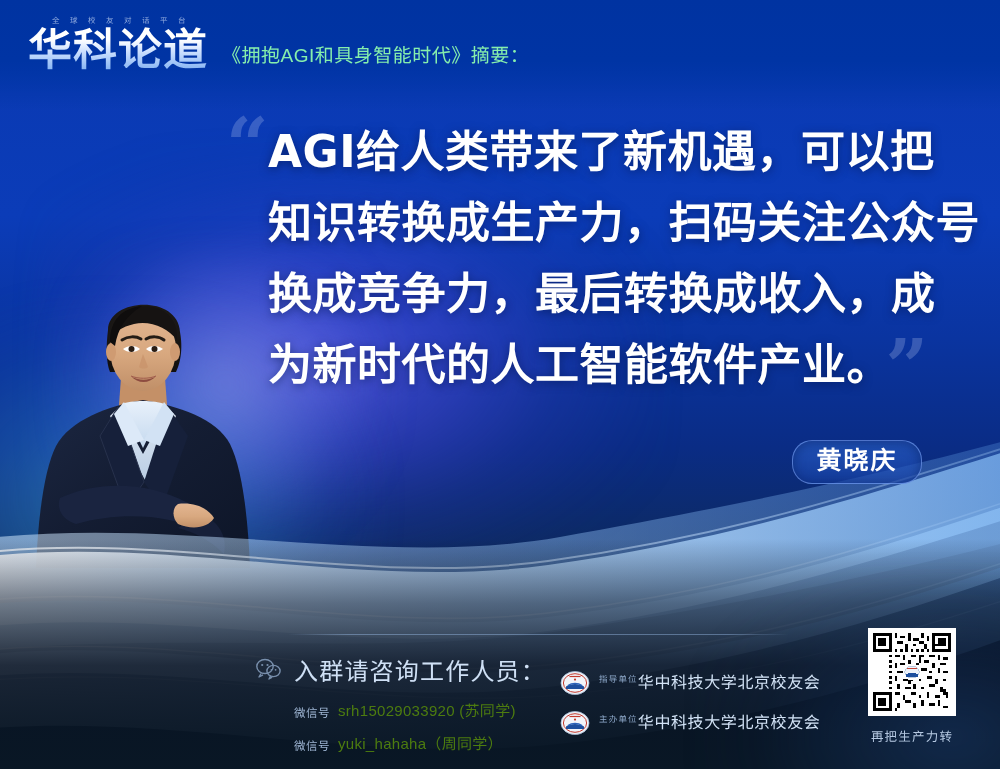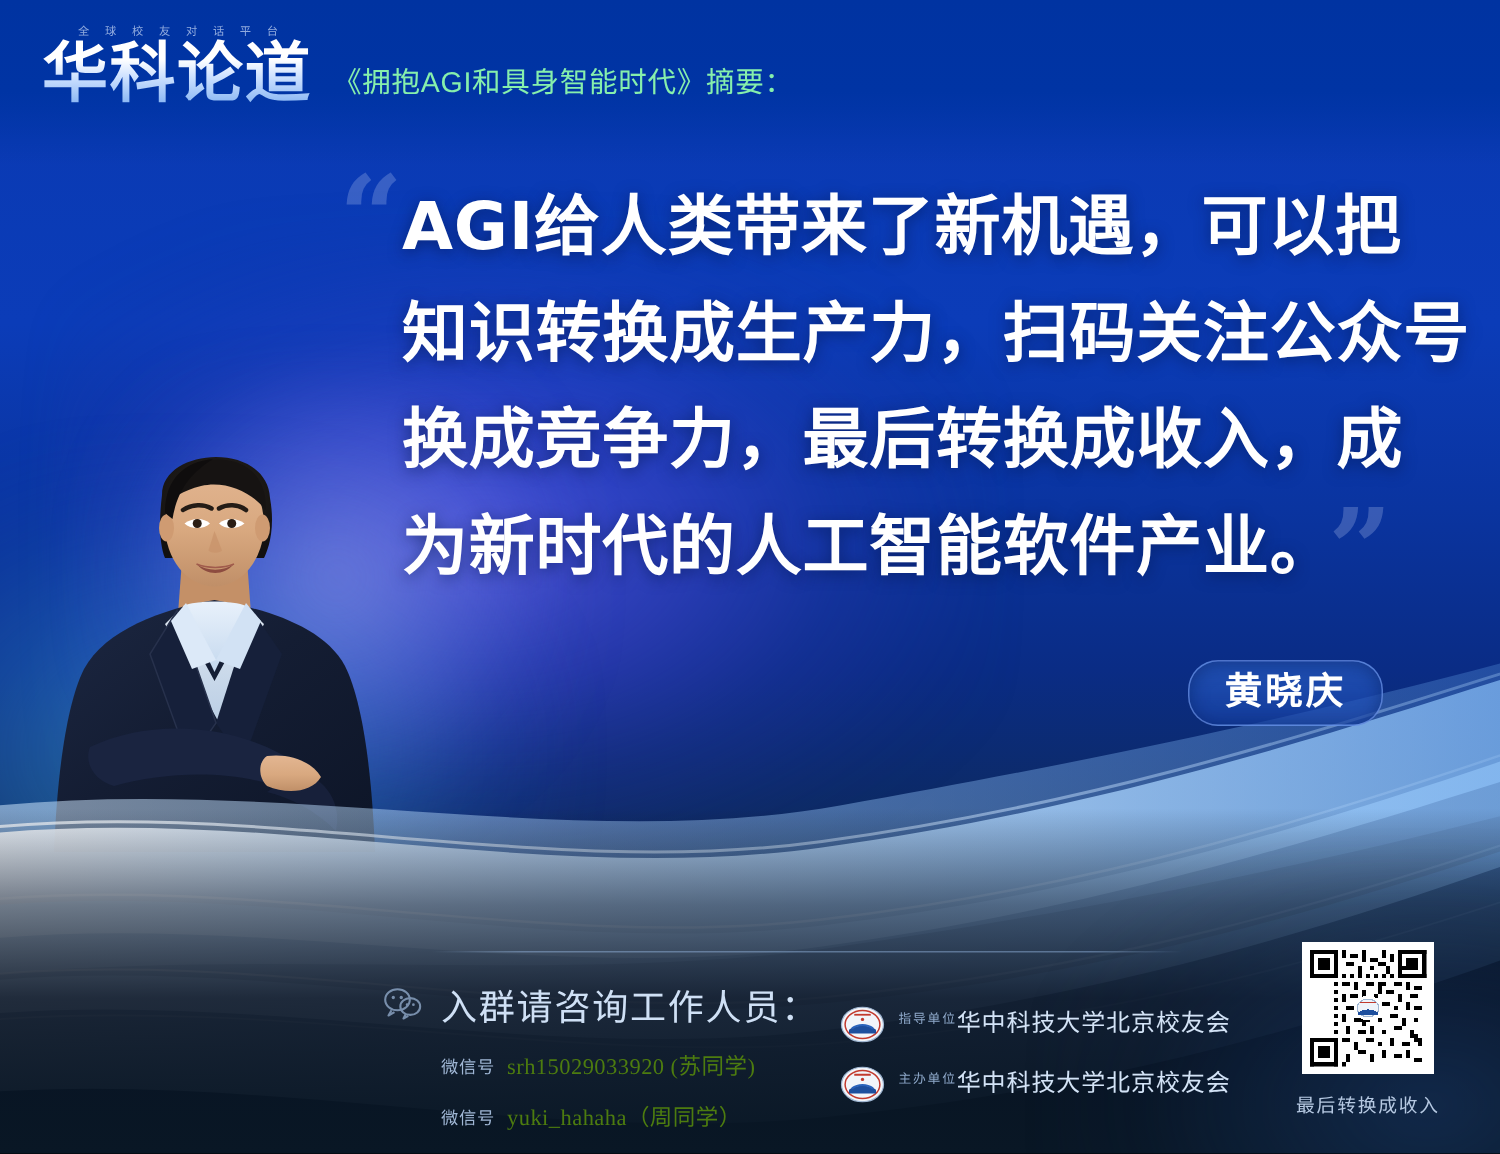--- a/index.html
+++ b/index.html
@@ -250,25 +250,24 @@
   .wechat-icon { margin-top: 6px; opacity: .8; }
   .contact-title {
     font-size: 24px;
     color: #cfe0f5;
     letter-spacing: 1.2px;
     margin-bottom: 12px;
     white-space: nowrap;
   }
   .contact-row {
     display: flex;
-    align-items: center;
+    align-items: flex-end;
     gap: 8px;
     margin-bottom: 12px;
     white-space: nowrap;
-    font-family: Liberation Serif, serif;
   }
   .contact-label {
     font-size: 11.5px;
     color: #9fb6d4;
     letter-spacing: .5px;
   }
   .contact-value {
     font-size: 15px;
     color: #4d7c0f;
     letter-spacing: .3px;
@@ -655,16 +654,16 @@
           <rect x="26" y="21" width="1" height="2"></rect>
             <rect x="13" y="17" width="1" height="2"></rect>
         </g>
 
         <circle cx="14.5" cy="14.5" r="3.1" fill="#fff"></circle>
         <ellipse cx="14.5" cy="14.5" rx="2.7" ry="2.2" fill="#eef3fa" stroke="#9fb6d2" stroke-width="0.25"></ellipse>
         <path d="M12.1 15.6 C 13 14.6, 16 14.6, 16.9 15.6 L 16.9 16.3 L 12.1 16.3 Z" fill="#1d4f9e"></path>
         <path d="M12.6 13.1 L 16.4 13.1" stroke="#c23a2e" stroke-width="0.35"></path>
       </svg>
     </div>
-    <div class="qr-caption">最后转换成收入</div>
+    <div class="qr-caption">再把生产力转</div>
   </div>
 
 </div>
 
 </body></html>

